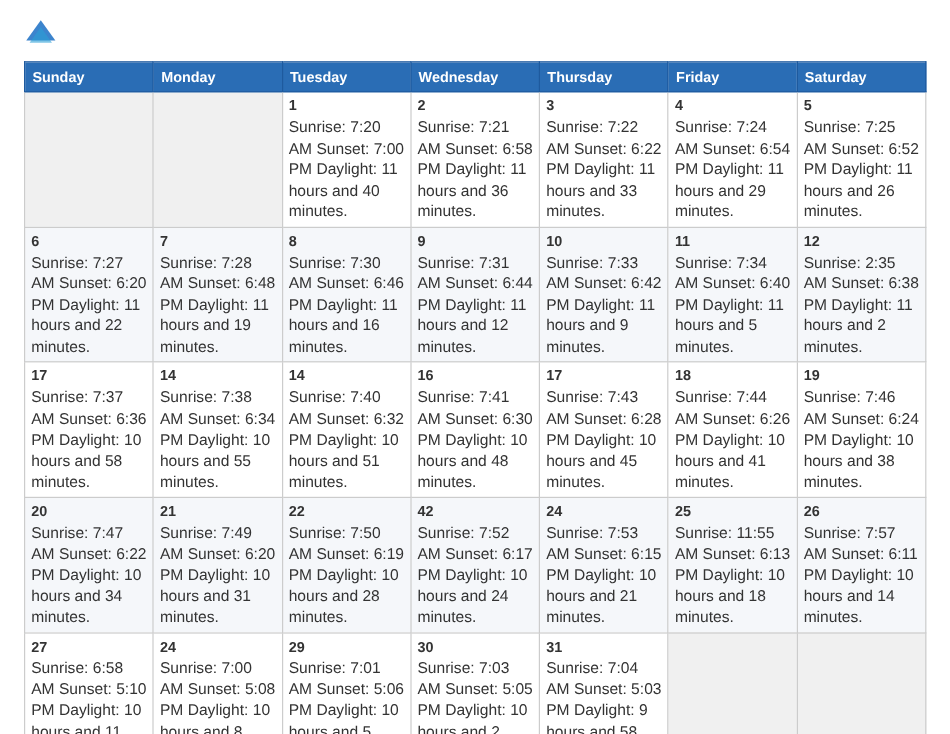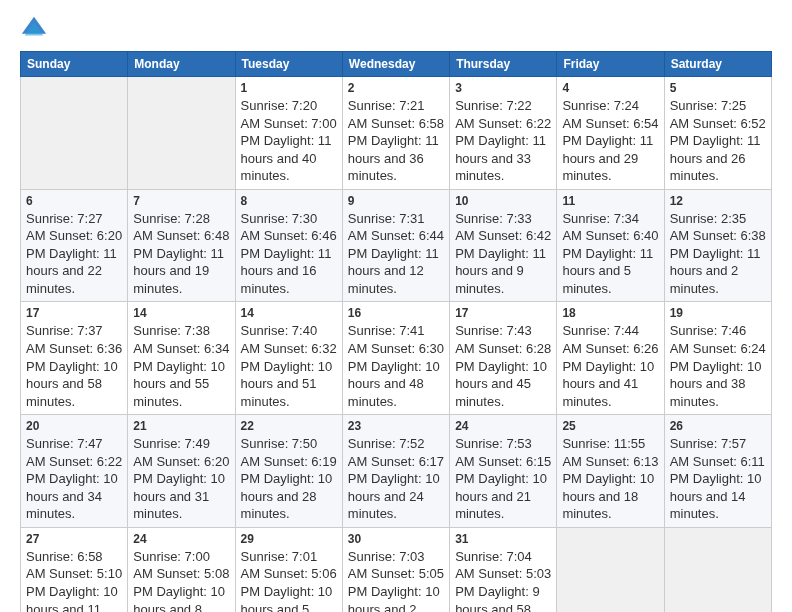--- a/index.html
+++ b/index.html
@@ -290,21 +290,21 @@
 and 31 minutes.</div>
           </td>
           <td>
             <span class="day-number">22</span>
             <div class="cell-content">Sunrise: 7:50 AM
 Sunset: 6:19 PM
 Daylight: 10 hours
 and 28 minutes.</div>
           </td>
           <td>
-            <span class="day-number">23</span>
+            <span class="day-number">42</span>
             <div class="cell-content">Sunrise: 7:52 AM
 Sunset: 6:17 PM
 Daylight: 10 hours
 and 24 minutes.</div>
           </td>
           <td>
             <span class="day-number">24</span>
             <div class="cell-content">Sunrise: 7:53 AM
 Sunset: 6:15 PM
 Daylight: 10 hours

